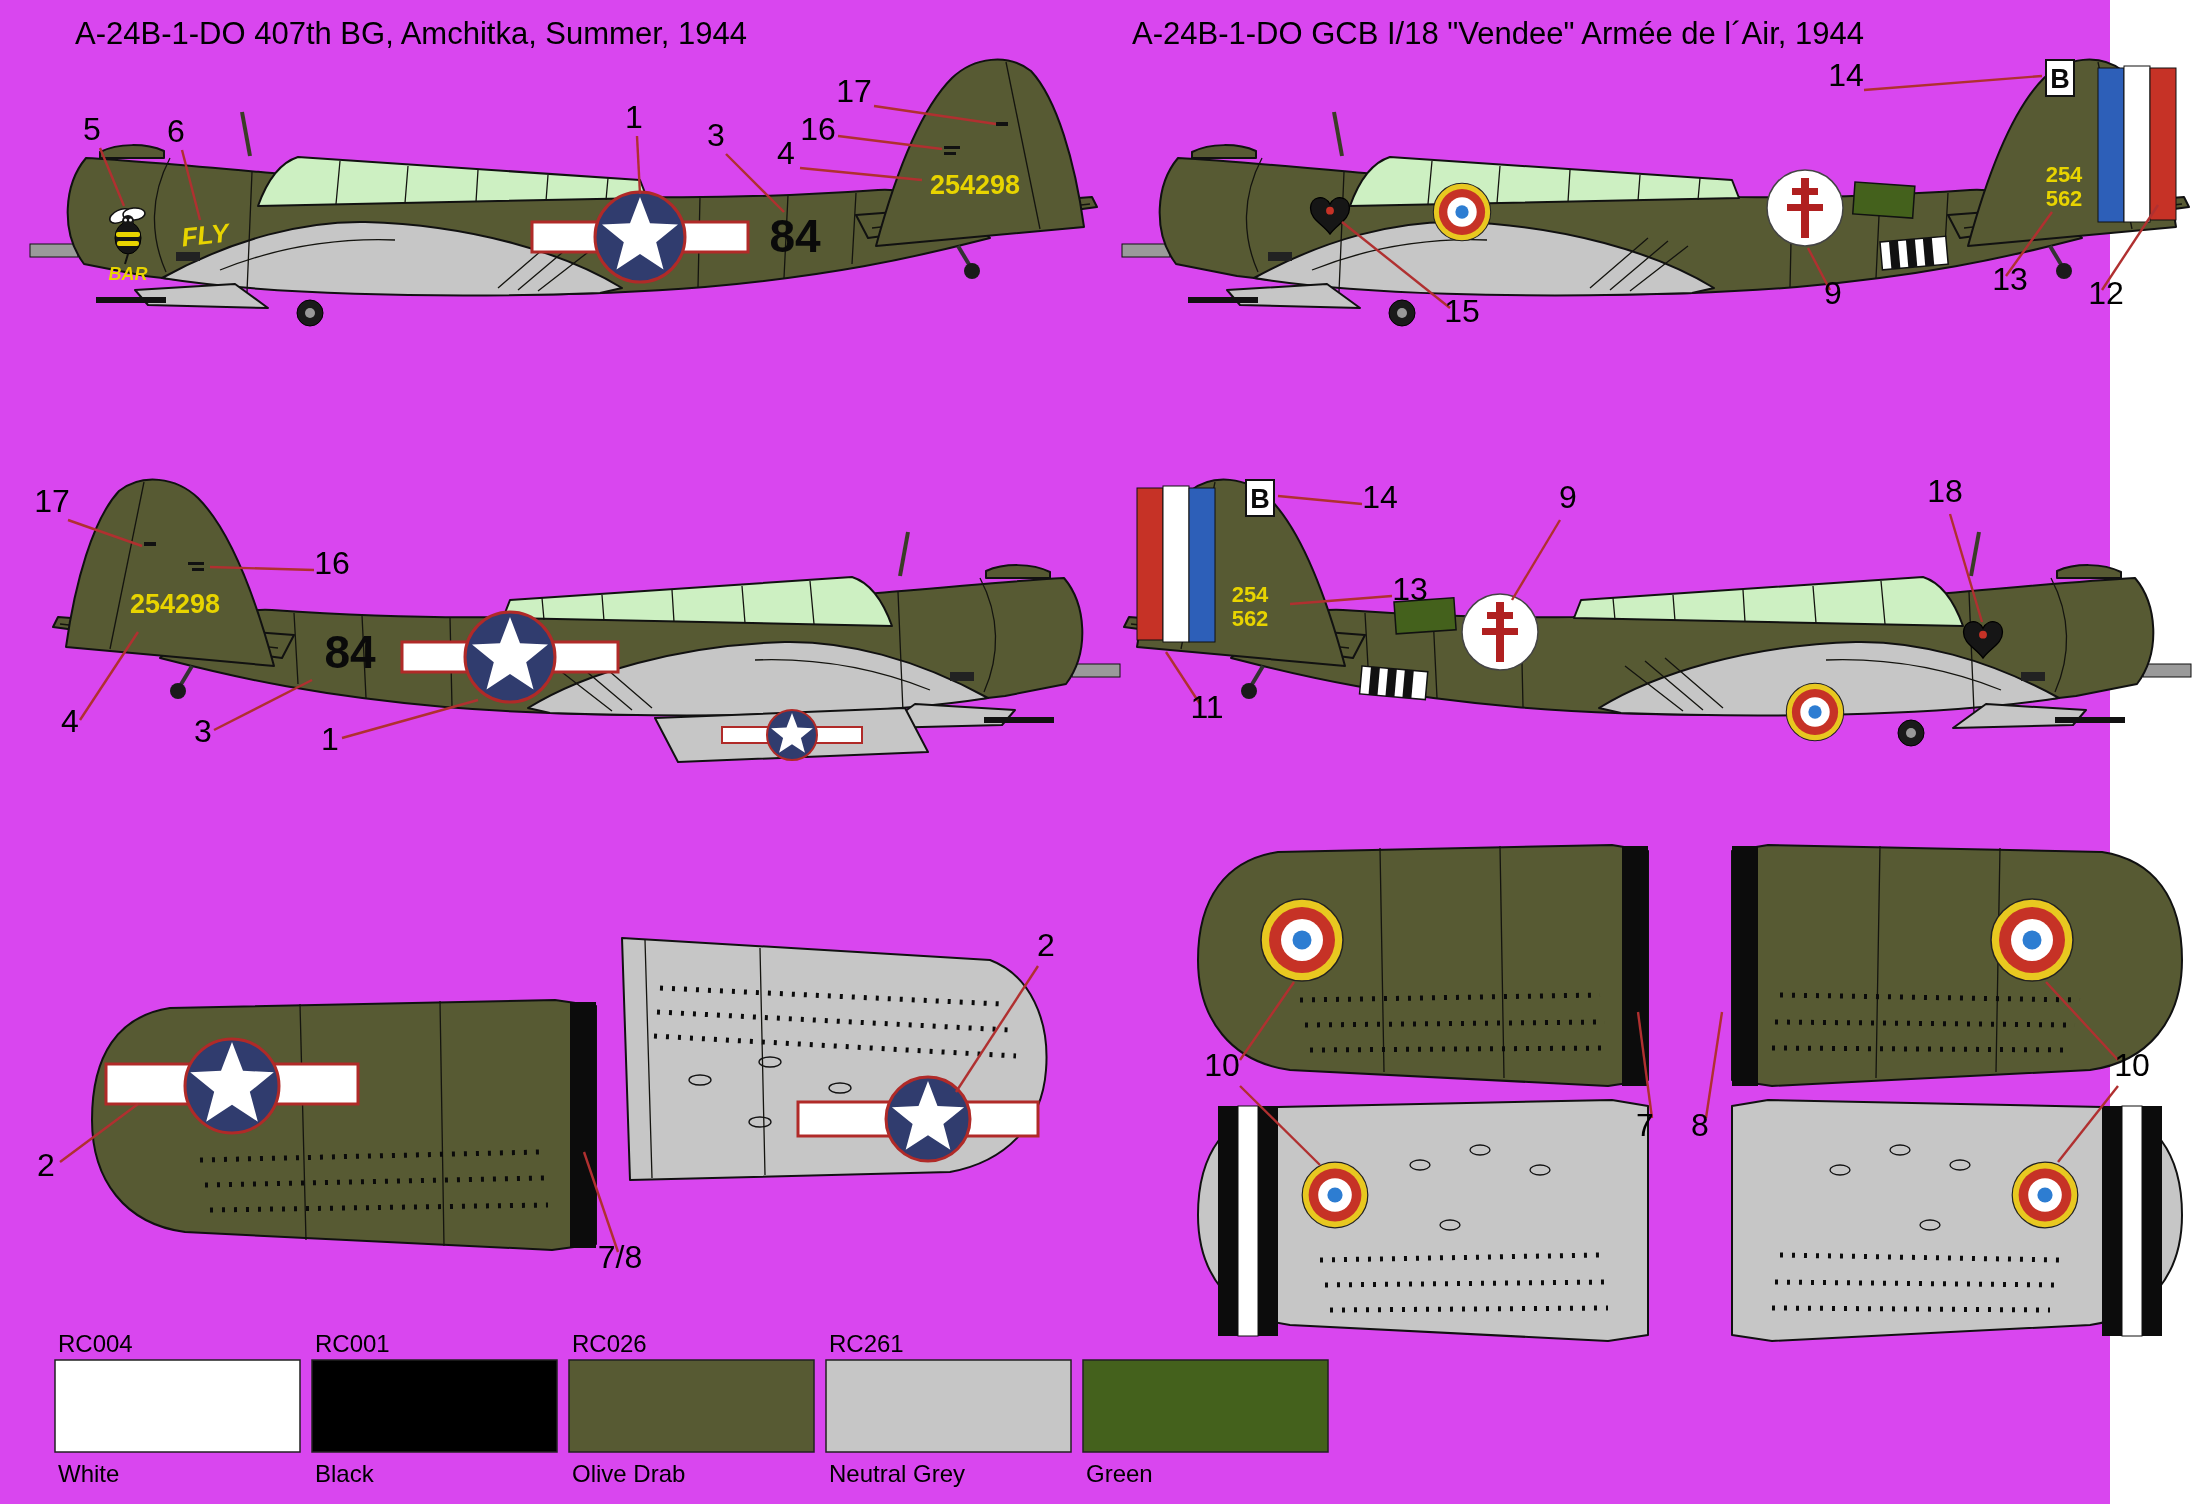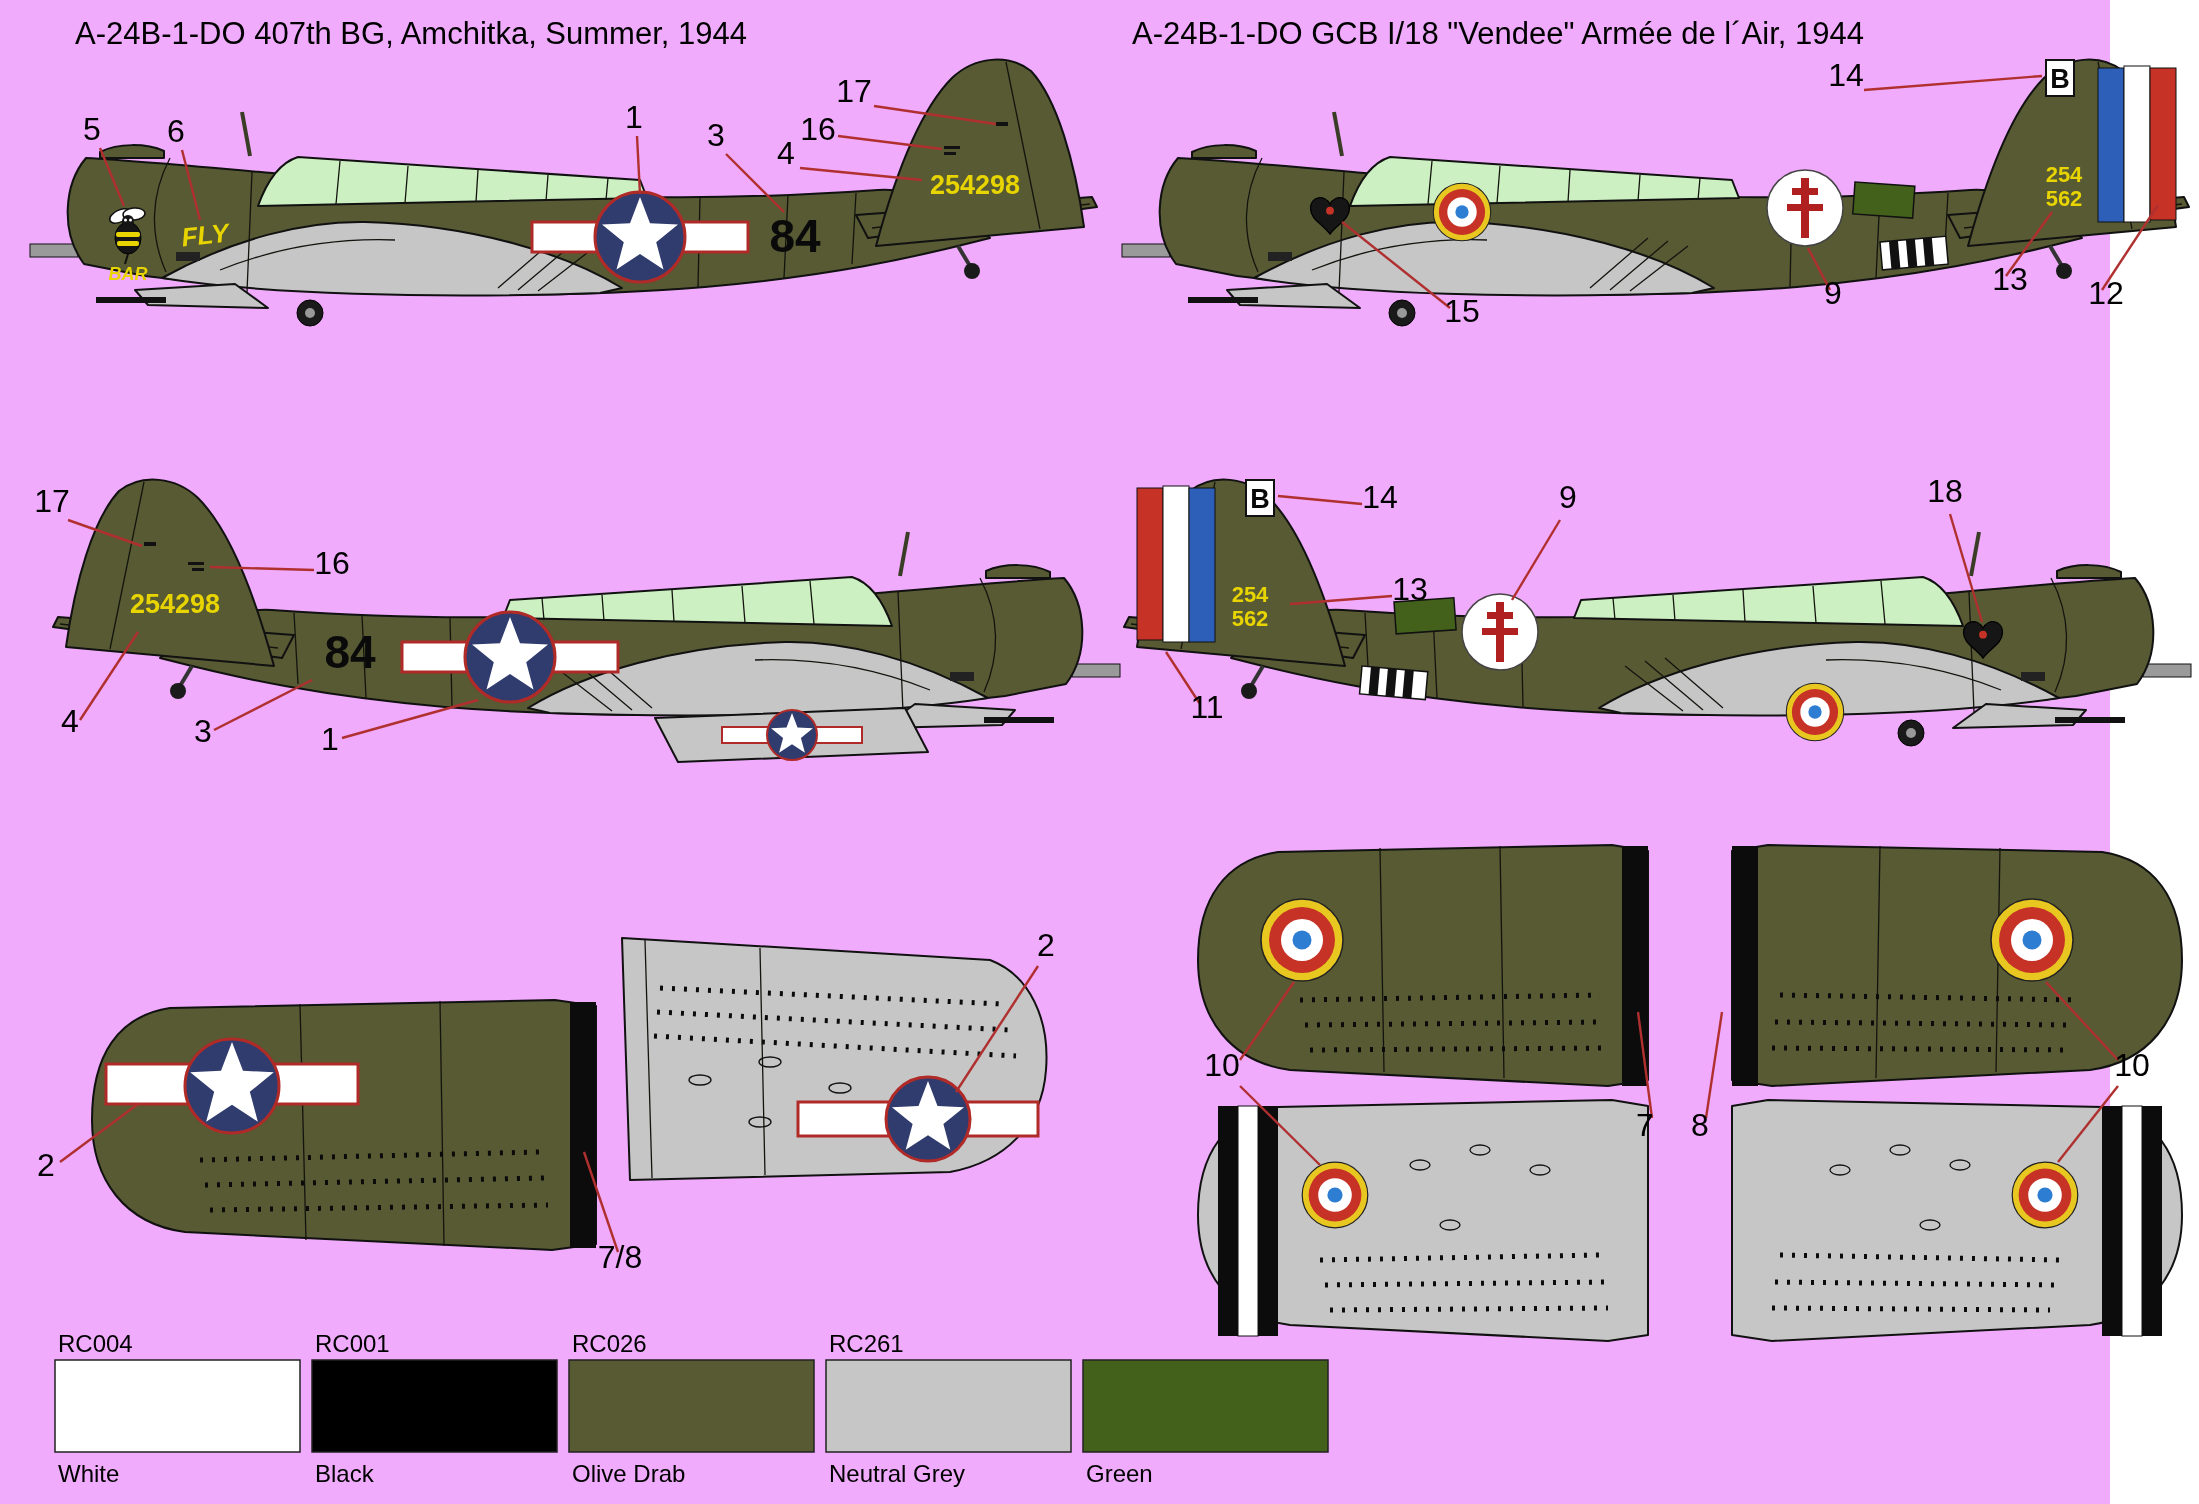--- a/index.html
+++ b/index.html
@@ -1,20 +1,20 @@
 <!DOCTYPE html>
 <html><head>
 <meta charset="utf-8">
 <style>
   :root{
     --olive:#575a33; --grey:#c6c6c6; --green:#44611c; --canopy:#cdf0c2;
     --yellow:#e8d400; --iblue:#303c6e; --ired:#b02a28; --line:#b03030;
   }
   html,body{margin:0;padding:0;background:#fff;}
-  .page{width:2110px;height:1504px;position:relative;background:#f0abfc;}
+  .page{width:2110px;height:1504px;position:relative;background:#d946ef;}
   svg text{font-family:"Liberation Sans",sans-serif;}
   .title{font-size:31px;fill:#000;}
   .callout{font-size:32px;fill:#000;text-anchor:middle;}
   .leader{stroke:var(--line);stroke-width:2.4;fill:none;}
   .shape{stroke:#111;stroke-width:2;stroke-linejoin:round;}
   .oline{fill:none;stroke:#14140f;stroke-width:1.3;}
   .dots{fill:none;stroke:#0a0a0a;stroke-width:5;stroke-dasharray:3 9;}
   .ytext{fill:var(--yellow);font-weight:bold;text-anchor:middle;}
   .blacknum{fill:#0a0a0a;font-weight:bold;text-anchor:middle;}
   .code{font-size:24px;fill:#000;}

